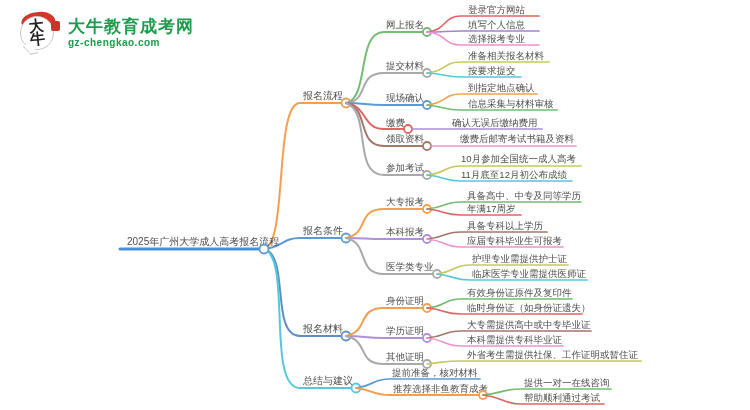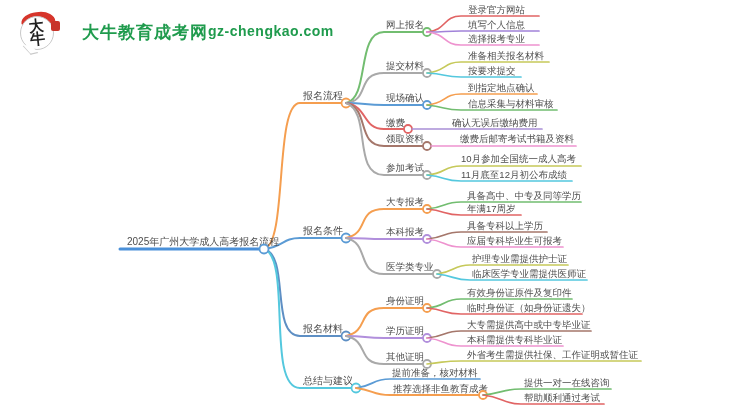--- a/index.html
+++ b/index.html
@@ -14,23 +14,23 @@
   .badge-circle span{font-weight:bold;font-size:15px;color:#222;line-height:13px;
     font-family:"DejaVu Serif","Liberation Serif",serif;transform:rotate(-6deg);
     display:block;width:16px;text-align:center;}
   .badge-hat{position:absolute;top:0;left:1px;width:34px;height:12px;background:#d6352b;
     border-radius:17px 17px 3px 3px/11px 11px 2px 2px;transform:rotate(-5deg);}
   .badge-seal{position:absolute;top:9px;right:0;width:9px;height:10px;background:#c8342a;
     border-radius:2px;}
   .badge-tail{position:absolute;bottom:0;left:6px;width:8px;height:8px;background:#fff;
     border-left:1.5px solid #c9c9c9;border-bottom:1.5px solid #c9c9c9;
     transform:skewX(35deg) rotate(-12deg);}
-  .logo-text{display:flex;flex-direction:row;line-height:1.15;margin-left:14px;}
+  .logo-text{display:flex;flex-direction:column;line-height:1.15;}
   .logo-brand{font-size:17px;font-weight:bold;color:#1f9b4d;letter-spacing:1px;}
-  .logo-domain{font-size:14px;font-weight:bold;color:#1f9b4d;letter-spacing:.5px;}
+  .logo-domain{font-size:10px;font-weight:bold;color:#1f9b4d;letter-spacing:.5px;}
   
   svg{position:absolute;top:0;left:0;}
   svg text{fill:#4d4d4d;font-family:"Liberation Sans",sans-serif;}
   .t-root{font-size:10px;}
   .t-b{font-size:10px;}
   .t-n{font-size:9.5px;}
   .t-l{font-size:9.5px;}
   path{fill:none;stroke-linecap:round;}
   .w-main{stroke-width:3px;}
   .w-br{stroke-width:2px;}

